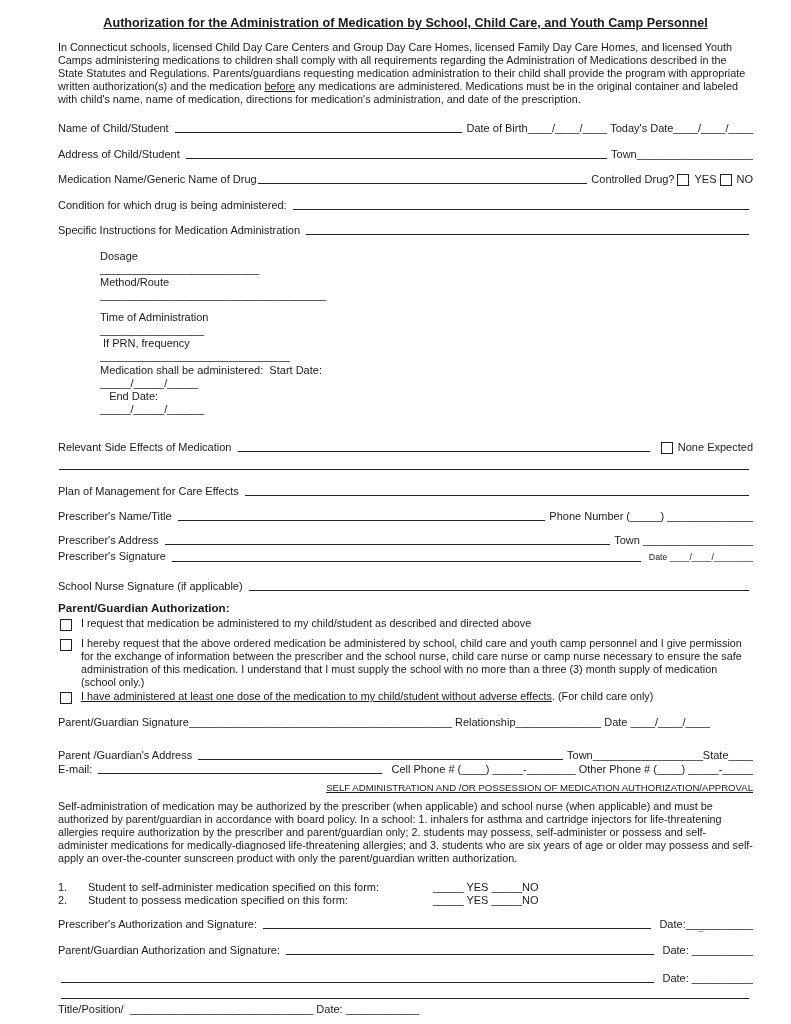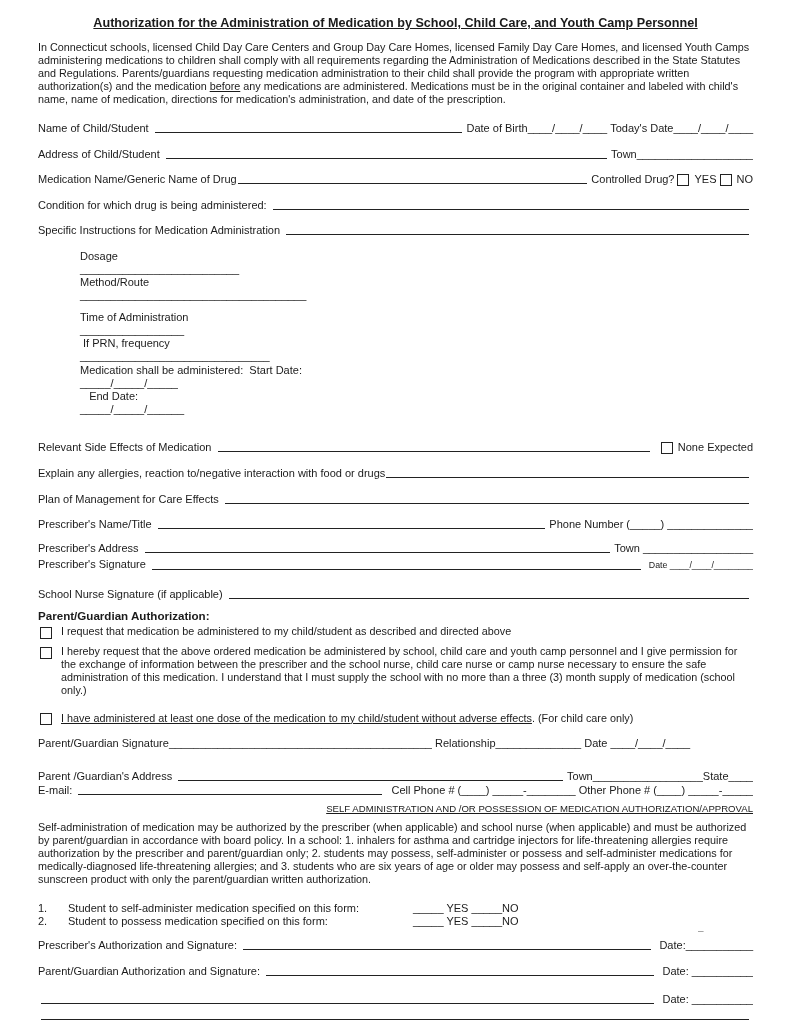--- a/index.html
+++ b/index.html
@@ -1,20 +1,20 @@
 <!DOCTYPE html>
 <html><head>
 <meta charset="utf-8">
 <style>
   html,body{margin:0;padding:0;background:#ffffff;}
   .page{
     position:relative;
     width:791px;height:1024px;
     box-sizing:border-box;
-    padding:16px 38px 0 38px;
+    padding:16px 38px 0 58px;
     background:#ffffff;
     color:#1b1b1b;
     font-family:"Liberation Sans","DejaVu Sans",sans-serif;
     font-size:11px;
     line-height:13px;
     overflow:hidden;
   }
   .title{
     text-align:center;
     font-size:12.6px;
@@ -50,21 +50,21 @@
   .cb{
     flex:0 0 auto;
     display:inline-block;
     width:10px;height:10px;
     border:1.3px solid #222;
     background:#fff;
     margin:0 5px 0 3px;
     align-self:center;
     position:relative;top:0px;
   }
-  .cbrow{display:flex;align-items:center;margin-left:2px;}
+  .cbrow{display:flex;align-items:flex-start;margin-left:2px;}
   .cbrow .cb{margin:2px 9px 0 0;align-self:flex-start;}
   .cbtext{flex:1 1 auto;font-size:10.8px;line-height:13.2px;}
   .u{text-decoration:underline;}
   .small{font-size:8.8px;}
   .center-heading{
     text-align:right;
     font-size:9.6px;
     margin:5px 0 0 0;
   }
   .num{flex:0 0 30px;}
@@ -145,21 +145,20 @@
   </div>
 
   <div class="row" style="margin-top:25px">
     <span class="lbl">Relevant Side Effects of Medication </span>
     <span class="fill" style="margin-right:8px"></span>
     <span class="cb"></span>
     <span class="lbl">None Expected</span>
   </div>
 
   <div class="row" style="margin-top:13px">
-    <span class="lbl">Explain any allergies, reaction to/negative interaction with food or drugs</span>
     <span class="fill noleft"></span>
   </div>
 
   <div class="row" style="margin-top:13px">
     <span class="lbl">Plan of Management for Care Effects </span>
     <span class="fill"></span>
   </div>
 
   <div class="row" style="margin-top:12px">
     <span class="lbl">Prescriber's Name/Title </span>
@@ -192,21 +191,21 @@
   <div class="cbrow" style="margin-top:2px">
     <span class="cb"></span>
     <div class="cbtext">I request that medication be administered to my child/student as described and directed above</div>
   </div>
 
   <div class="cbrow" style="margin-top:6px">
     <span class="cb"></span>
     <div class="cbtext">I hereby request that the above ordered medication be administered by school, child care and youth camp personnel and I give permission for the exchange of information between the prescriber and the school nurse, child care nurse or camp nurse necessary to ensure the safe administration of this medication.  I understand that I must supply the school with no more than a three (3) month supply of medication (school only.)</div>
   </div>
 
-  <div class="cbrow" style="margin-top:14px">
+  <div class="cbrow" style="margin-top:1px">
     <span class="cb"></span>
     <div class="cbtext"><span class="u">I have administered at least one dose of the medication to my child/student without adverse effects</span><span>. (For child care only)</span></div>
   </div>
 
   <div class="row" style="margin-top:12px">
     <span class="lbl">Parent/Guardian Signature</span>
     <span class="blank">___________________________________________</span>
     <span class="lbl"> Relationship</span>
     <span class="blank">______________</span>
     <span class="lbl"> Date </span>

